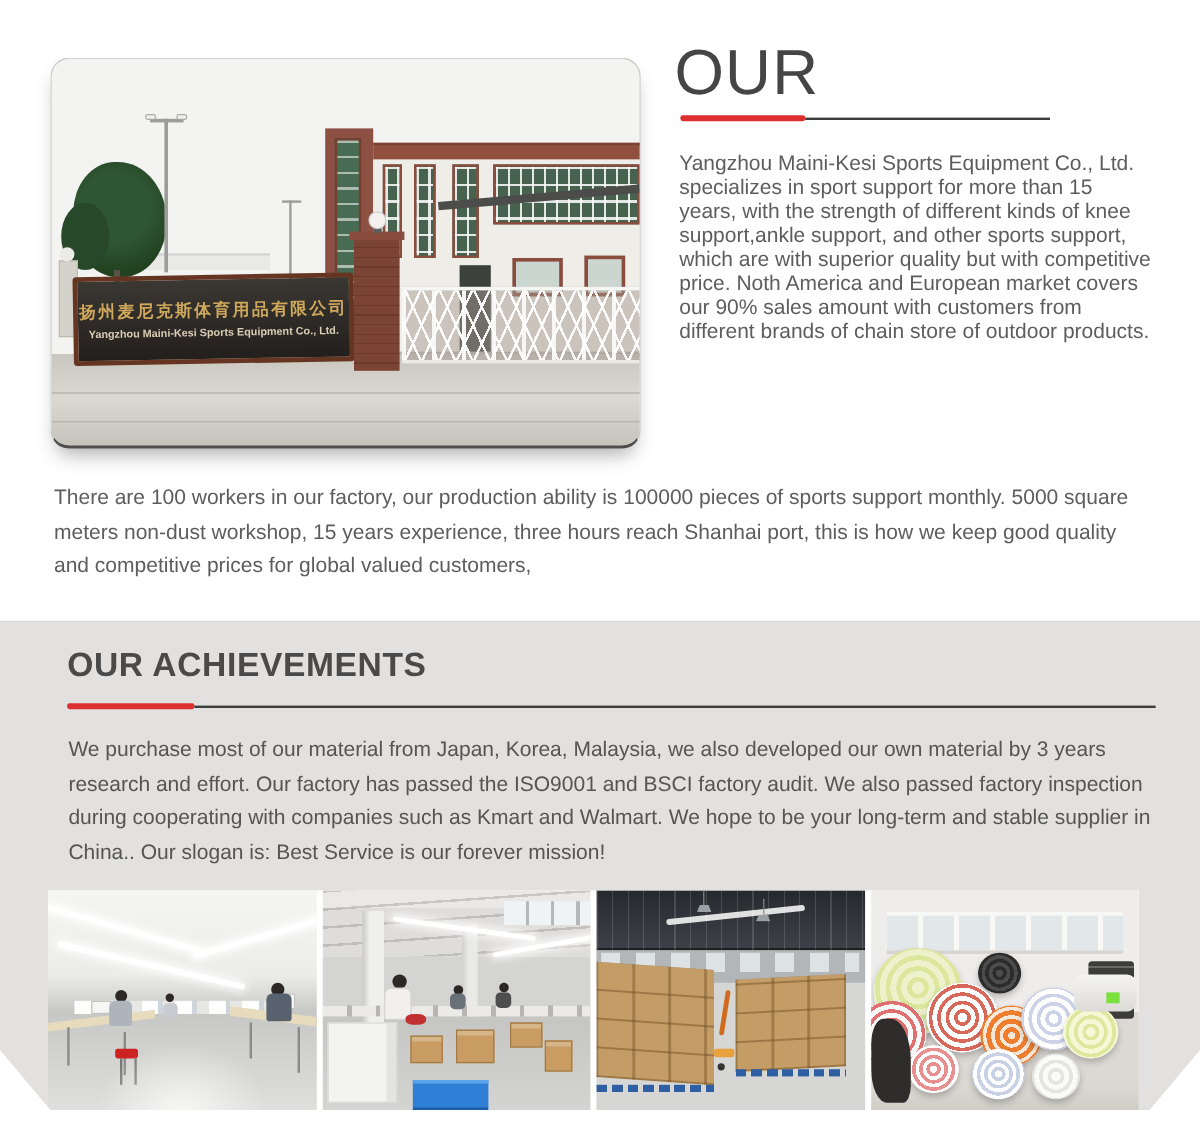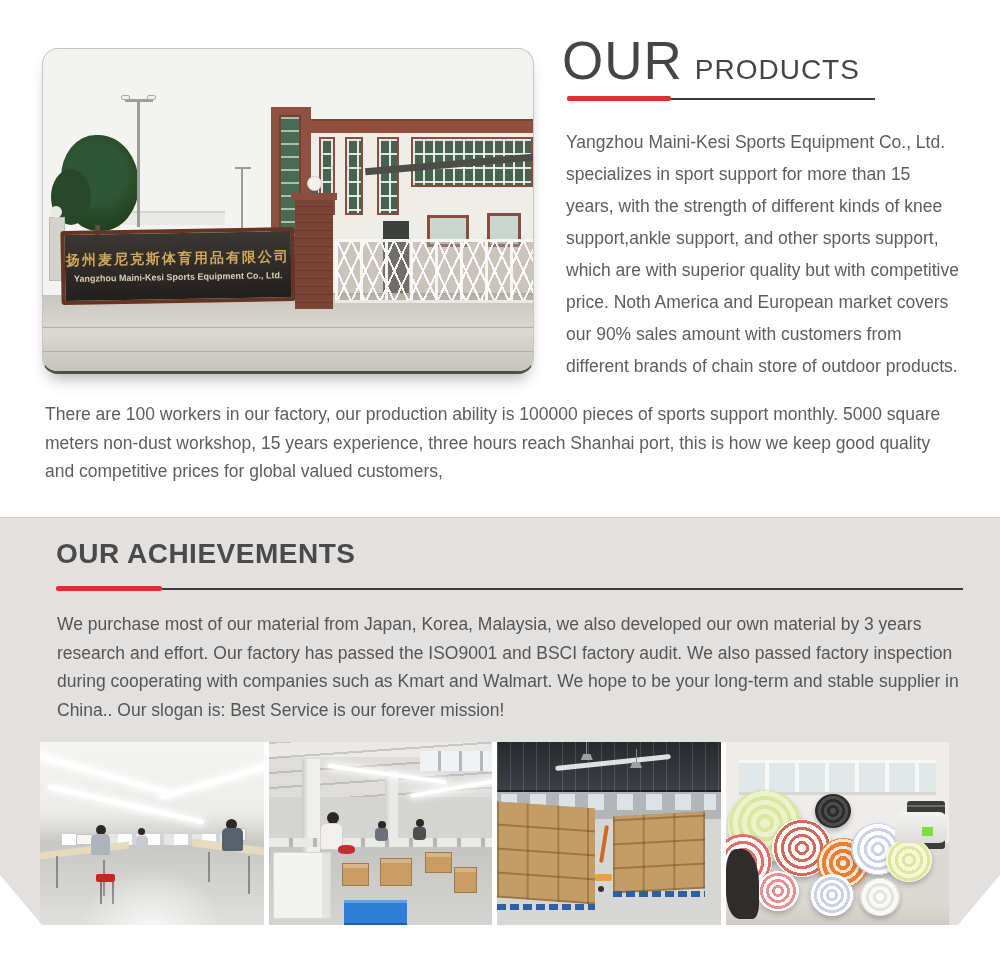--- a/index.html
+++ b/index.html
@@ -65,21 +65,21 @@
 
   
   .right-col { left:562px; top:34px; width:398px; }
   .title-row { display:flex; align-items:baseline; gap:12px; color:#454545; }
   .title-big { font-size:53px; line-height:1; letter-spacing:1px; }
   .title-small { font-size:28px; letter-spacing:1px; }
   .rule { position:absolute; left:567px; top:96px; width:308px; height:5px; }
   .rule .red { position:absolute; left:0; top:0; width:104px; height:5px; background:#dd2f2f; border-radius:2px; }
   .rule .line { position:absolute; left:104px; right:0; top:1.5px; height:2px; background:#3c3c3c; }
   .products-body { position:absolute; left:566px; top:126px; width:394px;
-    font-size:17.5px; line-height:32px; color:#5d5d5d; }
+    font-size:17.5px; line-height:20px; color:#5d5d5d; }
 
   
   .intro-p { left:45px; top:400px; width:906px; font-size:17.5px; line-height:28.5px; color:#5d5d5d; }
 
   
   .band { left:0; top:517px; width:1000px; height:408px; background:#e2e1e0; border-top:1px solid #d2d1d0;
     clip-path:polygon(0 0, 1000px 0, 1000px 358px, 958px 408px, 42px 408px, 0 358px); }
   .band-title { position:absolute; left:56px; top:20px; font-size:28px; color:#4a4a4a; letter-spacing:.5px; }
   .rule2 { position:absolute; left:56px; top:68px; width:907px; height:5px; }
   .rule2 .red { position:absolute; left:0; top:0; width:106px; height:5px; background:#dd2f2f; border-radius:2px; }
@@ -249,21 +249,20 @@
     <div class="abs fp-brickcap"></div>
     <div class="abs fp-globebase"></div>
     <div class="abs fp-globe"></div>
     <div class="abs fp-gatebg"></div>
     <div class="abs fp-gate"></div>
   </div>
 
   <div class="abs right-col">
     <div class="title-row">
       <span class="title-big">OUR</span>
-      <span class="title-small">PRODUCTS</span>
     </div>
   </div>
   <div class="rule">
     <span class="red"></span>
     <span class="line"></span>
   </div>
   <p class="products-body">Yangzhou Maini-Kesi Sports Equipment Co., Ltd. specializes in sport support for more than 15 years, with the strength of different kinds of knee support,ankle support, and other sports support, which are with superior quality but with competitive price. Noth America and European market covers our 90% sales amount with customers from different brands of chain store of outdoor products.</p>
 
   <p class="abs intro-p">There are 100 workers in our factory, our production ability is 100000 pieces of sports support monthly. 5000 square meters non-dust workshop, 15 years experience, three hours reach Shanhai port, this is how we keep good quality and competitive prices for global valued customers,</p>
 

